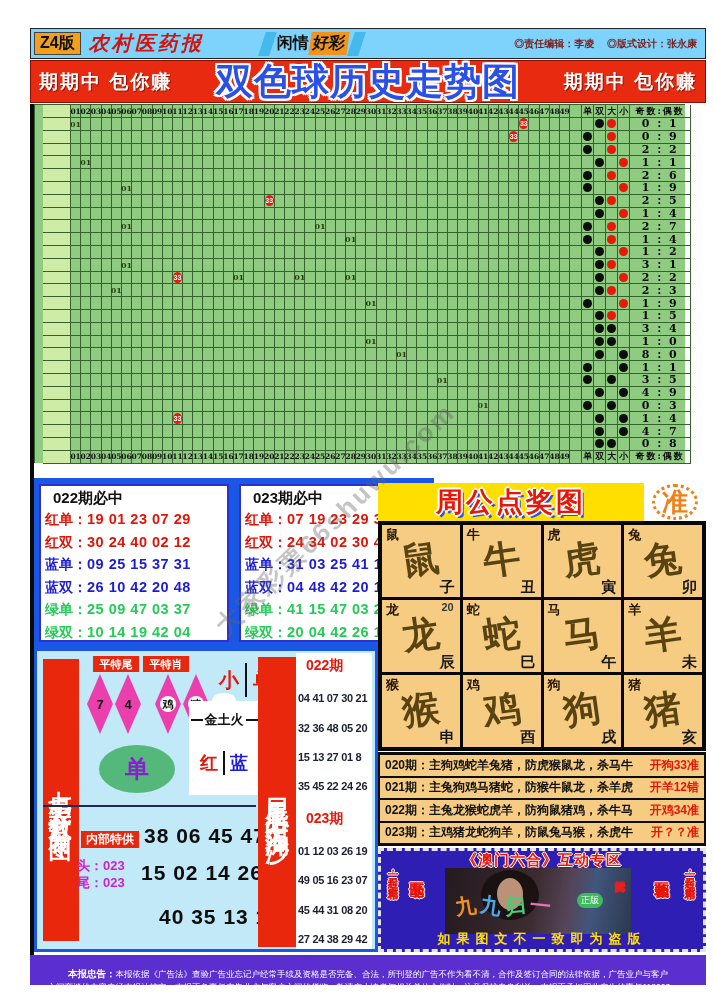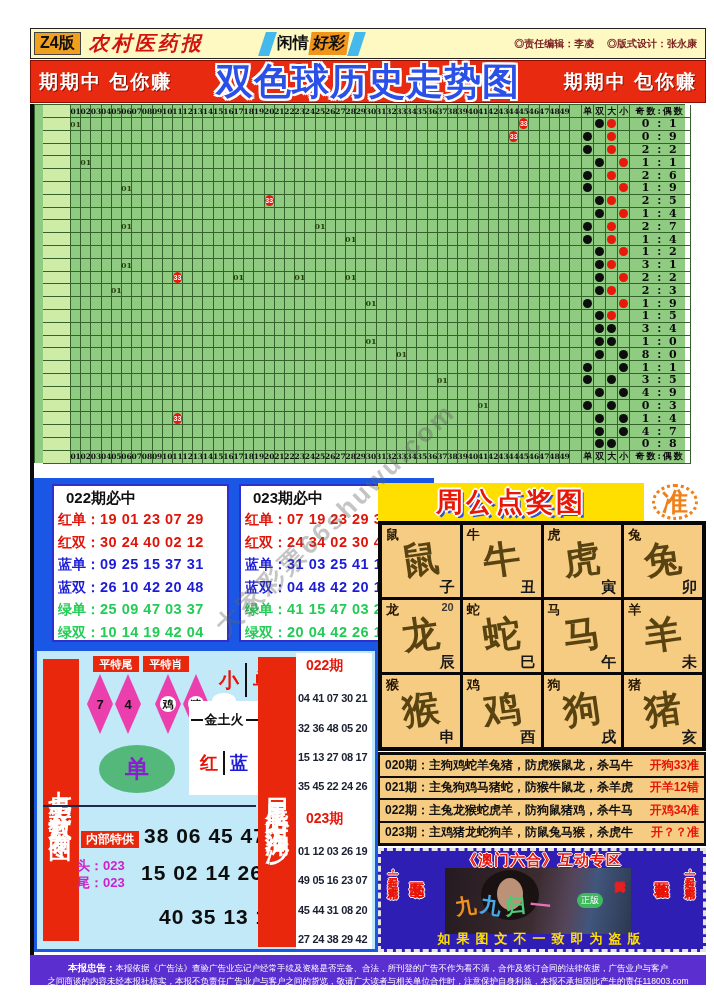--- a/index.html
+++ b/index.html
@@ -1,21 +1,21 @@
 <!DOCTYPE html>
 <html><head>
 <meta charset="utf-8">
 <style>
   * { box-sizing: border-box; margin: 0; padding: 0; }
   html,body { width:714px; height:1008px; background:#fff; font-family:"Liberation Sans",sans-serif; overflow:hidden; }
   .abs { position:absolute; }
   #page { position:relative; width:714px; height:1008px; background:#fff; }
 
   
-  #masthead { top:28px; left:30px; width:676px; height:31px; background:#fef9c3; border:1px solid #222; display:flex; align-items:center; }
+  #masthead { top:28px; left:30px; width:676px; height:31px; background:#7dd3fc; border:1px solid #222; display:flex; align-items:center; }
   .edition { background:#f0a01c; border:1px solid #444; margin:2px 2px 2px 3px; padding:0 5px; font-weight:bold; font-size:16px; color:#101010; }
   .paper-name { color:#d01410; font-family:"DejaVu Serif",serif; font-weight:bold; font-style:italic; font-size:20px; letter-spacing:3px; margin-left:6px; }
   .center-tag { display:flex; align-items:center; margin-left:55px; }
   .slant { width:11px; height:24px; background:#45b8ec; transform:skewX(-18deg); margin:0 3px; }
   .tag-white { font-size:16px; font-weight:bold; color:#101010; padding:0 1px; }
   .tag-orange { font-size:16px; font-weight:bold; color:#101010; background:#f0941c; transform:skewX(-8deg); padding:1px 3px; }
   .credits { margin-left:auto; margin-right:8px; font-size:10px; color:#7a2020; font-weight:bold; white-space:nowrap; }
   .credits span { margin-left:10px; }
 
   
@@ -38,21 +38,21 @@
   .dot.black { background:#0d0d0d; } .dot.red { background:#e8190a; }
 
   
   #watermark { left:208px; top:618px; transform:rotate(-44deg); transform-origin:0 0; font-size:26px; font-weight:bold; letter-spacing:3px;
     color:rgba(100,100,100,0.38); z-index:40; pointer-events:none; white-space:nowrap; }
 
   
   #left-strip { top:104px; left:30px; width:4px; height:851px; background:#0a0a0a; }
 
   
-  #picks { top:478px; left:34px; width:400px; height:170px; background:#1a57e4; display:flex; gap:10px; padding:6px 18px; }
+  #picks { top:478px; left:34px; width:400px; height:170px; background:#1a57e4; display:flex; gap:10px; padding:6px 5px; }
   .pick-box { flex:1; background:#fff; border:2px solid #2f2fd0; padding:1px 4px; }
   .pick-title { font-weight:bold; font-size:15px; color:#101010; padding-left:8px; line-height:21px; }
   .pick-row { font-weight:bold; font-size:14px; line-height:22.6px; white-space:nowrap; }
   .pick-row .val { font-size:14.5px; letter-spacing:0.5px; }
   .c-red { color:#e01408; } .c-blue { color:#1c1cd8; } .c-green { color:#22cc55; }
 
   
   #zg-banner { top:483px; left:378px; width:328px; height:38px; display:flex; }
   .zg-yellow { flex:1; background:#ffdf00; display:flex; align-items:center; justify-content:center; }
   .zg-title { font-size:27px; font-weight:bold; color:#e81808; letter-spacing:3px; white-space:nowrap;
@@ -125,21 +125,21 @@
   #num3 { left:122px; top:254px; }
   .headtail { position:absolute; color:#cc22cc; font-size:13px; font-weight:bold; }
   #head { left:40px; top:206px; } #tail { left:40px; top:223px; }
   #ww-banner { position:absolute; left:221px; top:6px; width:38px; height:290px; background:#e8270c; display:flex; align-items:center; justify-content:center; }
   #ww-banner div { writing-mode:vertical-rl; text-orientation:upright; color:#fff; font-size:24px; font-weight:bold; letter-spacing:6px; }
   #ww-numbers { position:absolute; left:259px; top:2px; width:76px; height:296px; background:#fff; display:flex; flex-direction:column; justify-content:space-between; padding:4px 2px; }
   .ww-period { color:#e81408; font-size:14px; font-weight:bold; padding-left:8px; }
   .ww-row { color:#1a2030; font-size:11px; font-weight:bold; white-space:nowrap; letter-spacing:-0.3px; }
 
   
-  #disclaimer { top:955px; left:30px; width:676px; height:30px; background:#5b2ed0; color:#fff; font-size:8.5px; line-height:13px; text-align:center; padding-top:6px; }
+  #disclaimer { top:955px; left:30px; width:676px; height:30px; background:#5b2ed0; color:#fff; font-size:8.5px; line-height:13px; text-align:center; padding-top:12px; }
   #disclaimer b { font-size:9.5px; }
 </style>
 </head>
 <body>
 
 <div id="page">
 
   <div id="masthead" class="abs">
     <div class="edition">Z4版</div>
     <div class="paper-name">农村医药报</div>
@@ -2059,21 +2059,21 @@
     <div id="tail" class="headtail">尾：023</div>
     <div id="num2" class="bignum">15 02 14 26</div>
     <div id="num3" class="bignum">40 35 13 17</div>
     <div id="ww-banner">
       <div>尾尾必中大浪淘沙</div>
     </div>
     <div id="ww-numbers">
         <div class="ww-period">022期</div>
         <div class="ww-row">04 41 07 30 21</div>
         <div class="ww-row">32 36 48 05 20</div>
-        <div class="ww-row">15 13 27 08 17</div>
+        <div class="ww-row">15 13 27 01 8</div>
         <div class="ww-row">35 45 22 24 26</div>
         <div class="ww-period">023期</div>
         <div class="ww-row">01 12 03 26 19</div>
         <div class="ww-row">49 05 16 23 07</div>
         <div class="ww-row">45 44 31 08 20</div>
         <div class="ww-row">27 24 38 29 42</div>
       </div>
   </div>
 
   <div id="disclaimer" class="abs">

